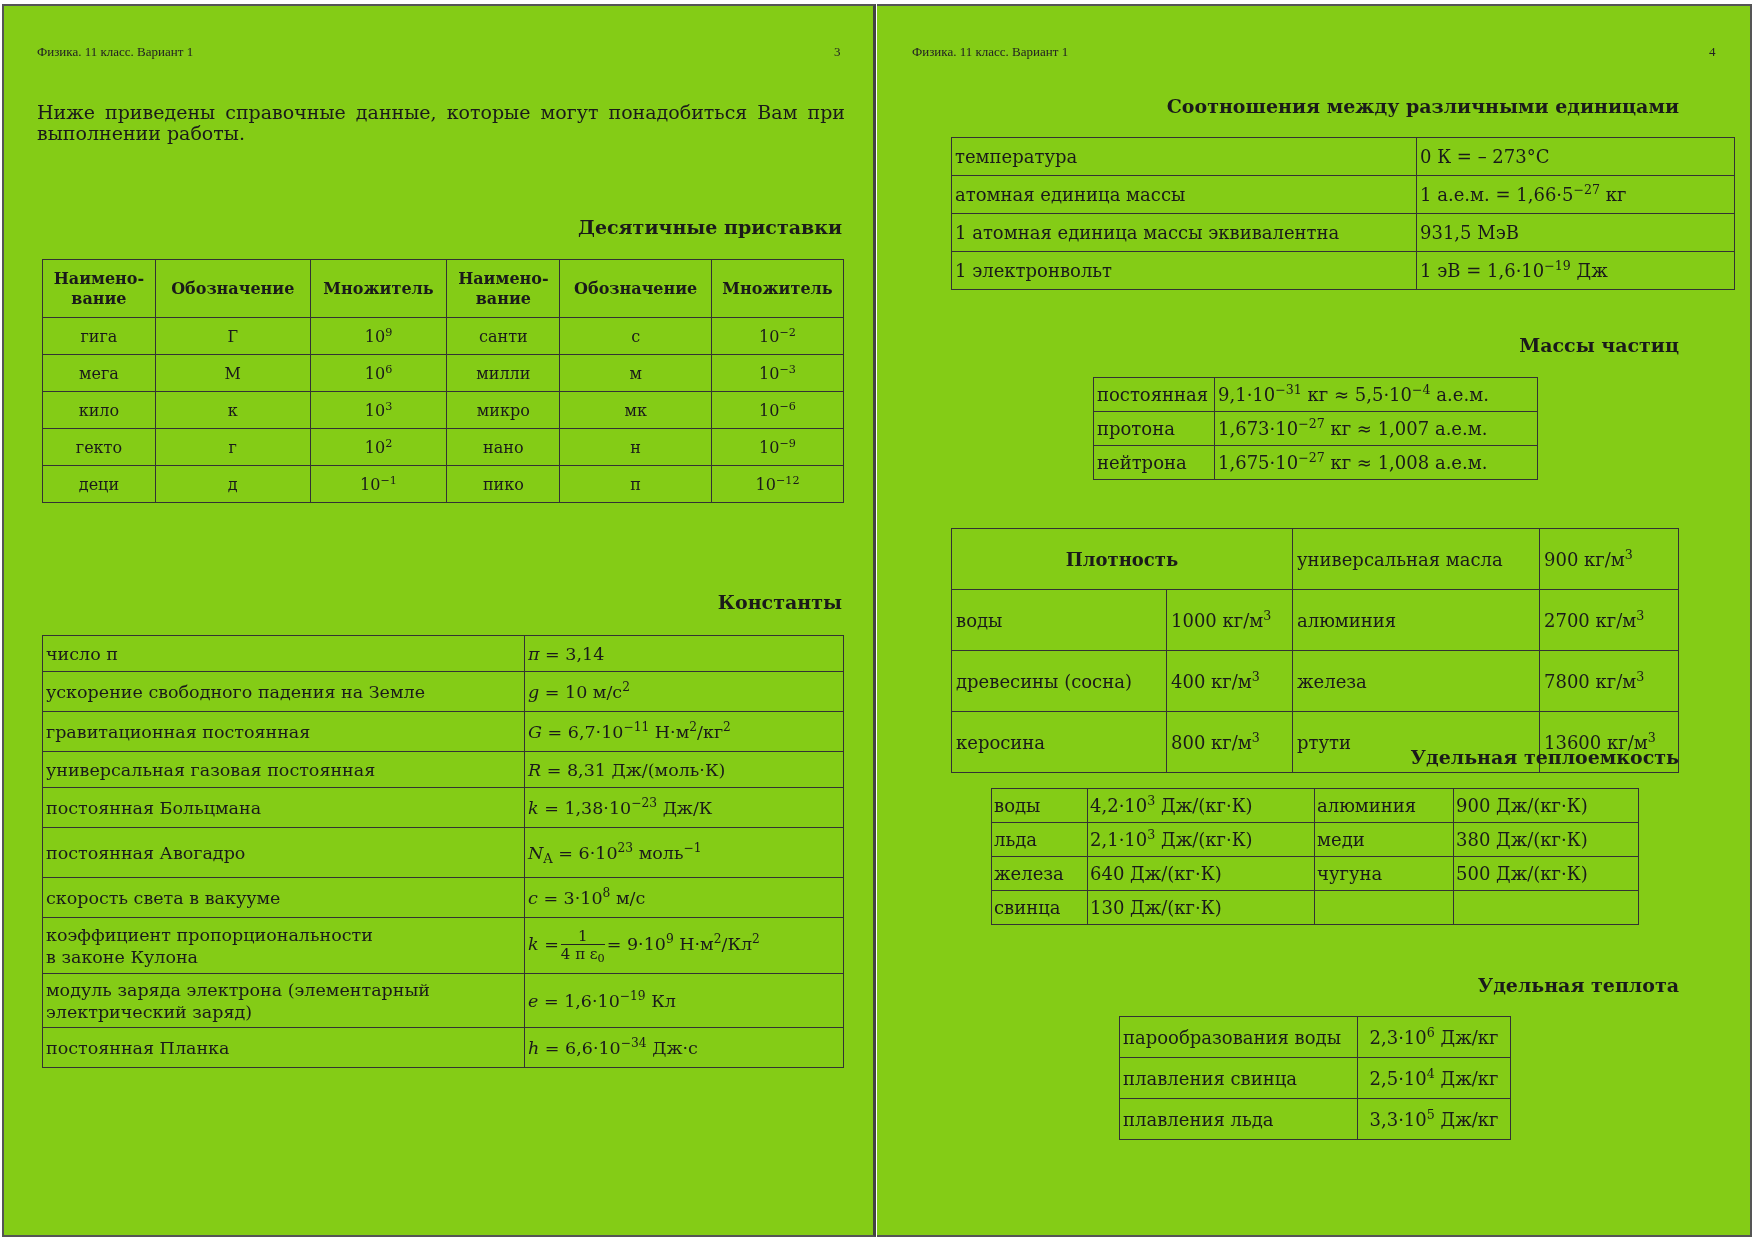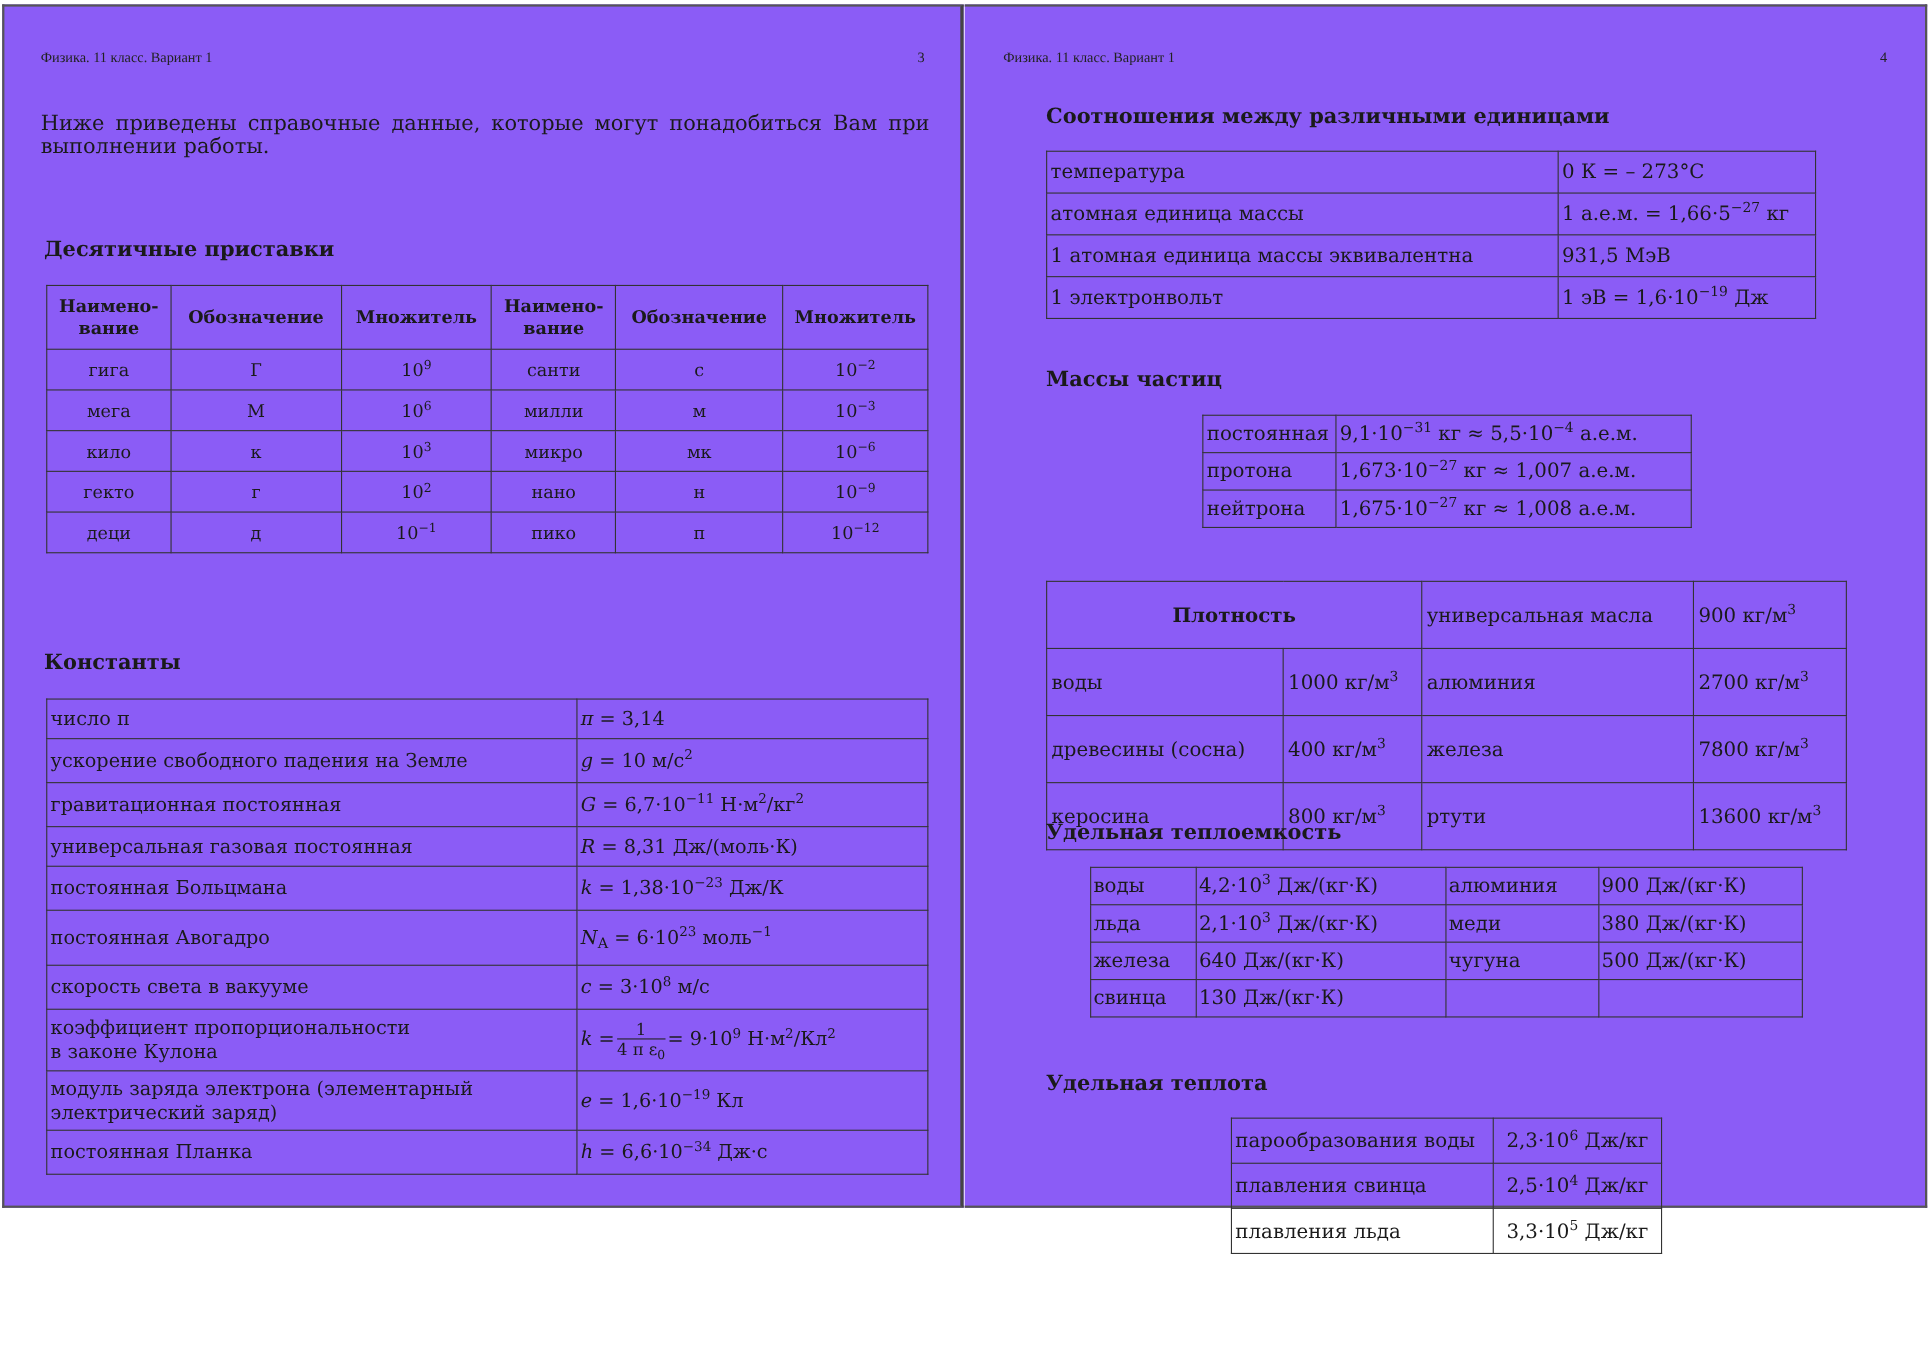--- a/index.html
+++ b/index.html
@@ -1,39 +1,39 @@
 <!DOCTYPE html>
 <html><head>
 <meta charset="utf-8">
 <style>
   * { box-sizing: border-box; margin: 0; padding: 0; }
   html, body { width: 1754px; height: 1239px; background: #ffffff; overflow: hidden; }
   body { font-family: "DejaVu Serif", "Liberation Serif", serif; color: #1a1a1a; position: relative; }
 
   .spread { position: absolute; left: 0; top: 0; width: 1754px; height: 1239px; background: #fff; }
   .page {
-    position: absolute; top: 4px; height: 1094px; background: #8b5cf6;
+    position: absolute; top: 4px; height: 1233px; background: #84cc16;
     border: 2px solid #555;
   }
   .page-left { left: 2px; width: 874px; border-right: 3px solid #444; }
   .page-right { left: 877px; width: 875px; border-left: none; }
 
   .run-head {
     position: absolute; top: 38px; font-size: 13px; font-family: "Liberation Serif", serif; color: #222;
   }
   .run-num { position: absolute; top: 38px; font-size: 13px; font-family: "Liberation Serif", serif; color: #222; }
 
   .intro {
     position: absolute; left: 33px; top: 96px; width: 808px;
     font-size: 19px; line-height: 21px; text-align: justify; text-align-last: left;
     font-family: "DejaVu Serif", serif;
   }
 
   .sec-title {
-    position: absolute; font-weight: bold; font-size: 19px; text-align: left;
+    position: absolute; font-weight: bold; font-size: 19px; text-align: right;
     font-family: "DejaVu Serif", serif;
   }
 
   table { border-collapse: collapse; position: absolute; font-family: "DejaVu Serif", serif; }
   td, th { border: 1.5px solid #333; }
 
   sup { font-size: 0.7em; vertical-align: 0.55em; line-height: 0; }
   sub { font-size: 0.75em; vertical-align: -0.3em; line-height: 0; }
   i.v { font-style: italic; }
 
@@ -45,21 +45,21 @@
   
   .t-const { left: 38px; top: 629px; width: 802px; font-size: 17.5px; }
   .t-const td { padding: 0 3px; line-height: 22px; vertical-align: middle; }
   .t-const td.c-val { width: 319px; }
 
   .frac { display: inline-block; vertical-align: middle; text-align: center; margin: 0 2px; font-size: 15px; }
   .frac .num { display: block; border-bottom: 1px solid #222; padding: 0 8px; line-height: 16px; }
   .frac .den { display: block; line-height: 18px; }
 
   
-  .t-units { left: 951px; top: 137px; width: 700px; font-size: 18px; }
+  .t-units { left: 951px; top: 137px; width: 784px; font-size: 18px; }
   .t-units td { padding: 0 3px; height: 38px; vertical-align: middle; }
 
   
   .t-mass { left: 1093px; top: 377px; width: 445px; font-size: 18px; }
   .t-mass td { padding: 0 3px; height: 34px; vertical-align: middle; line-height: 22px; }
 
   
   .t-dens { left: 951px; top: 528px; width: 728px; font-size: 18px; }
   .t-dens td { padding: 4px 4px; height: 61px; vertical-align: middle; }
 

